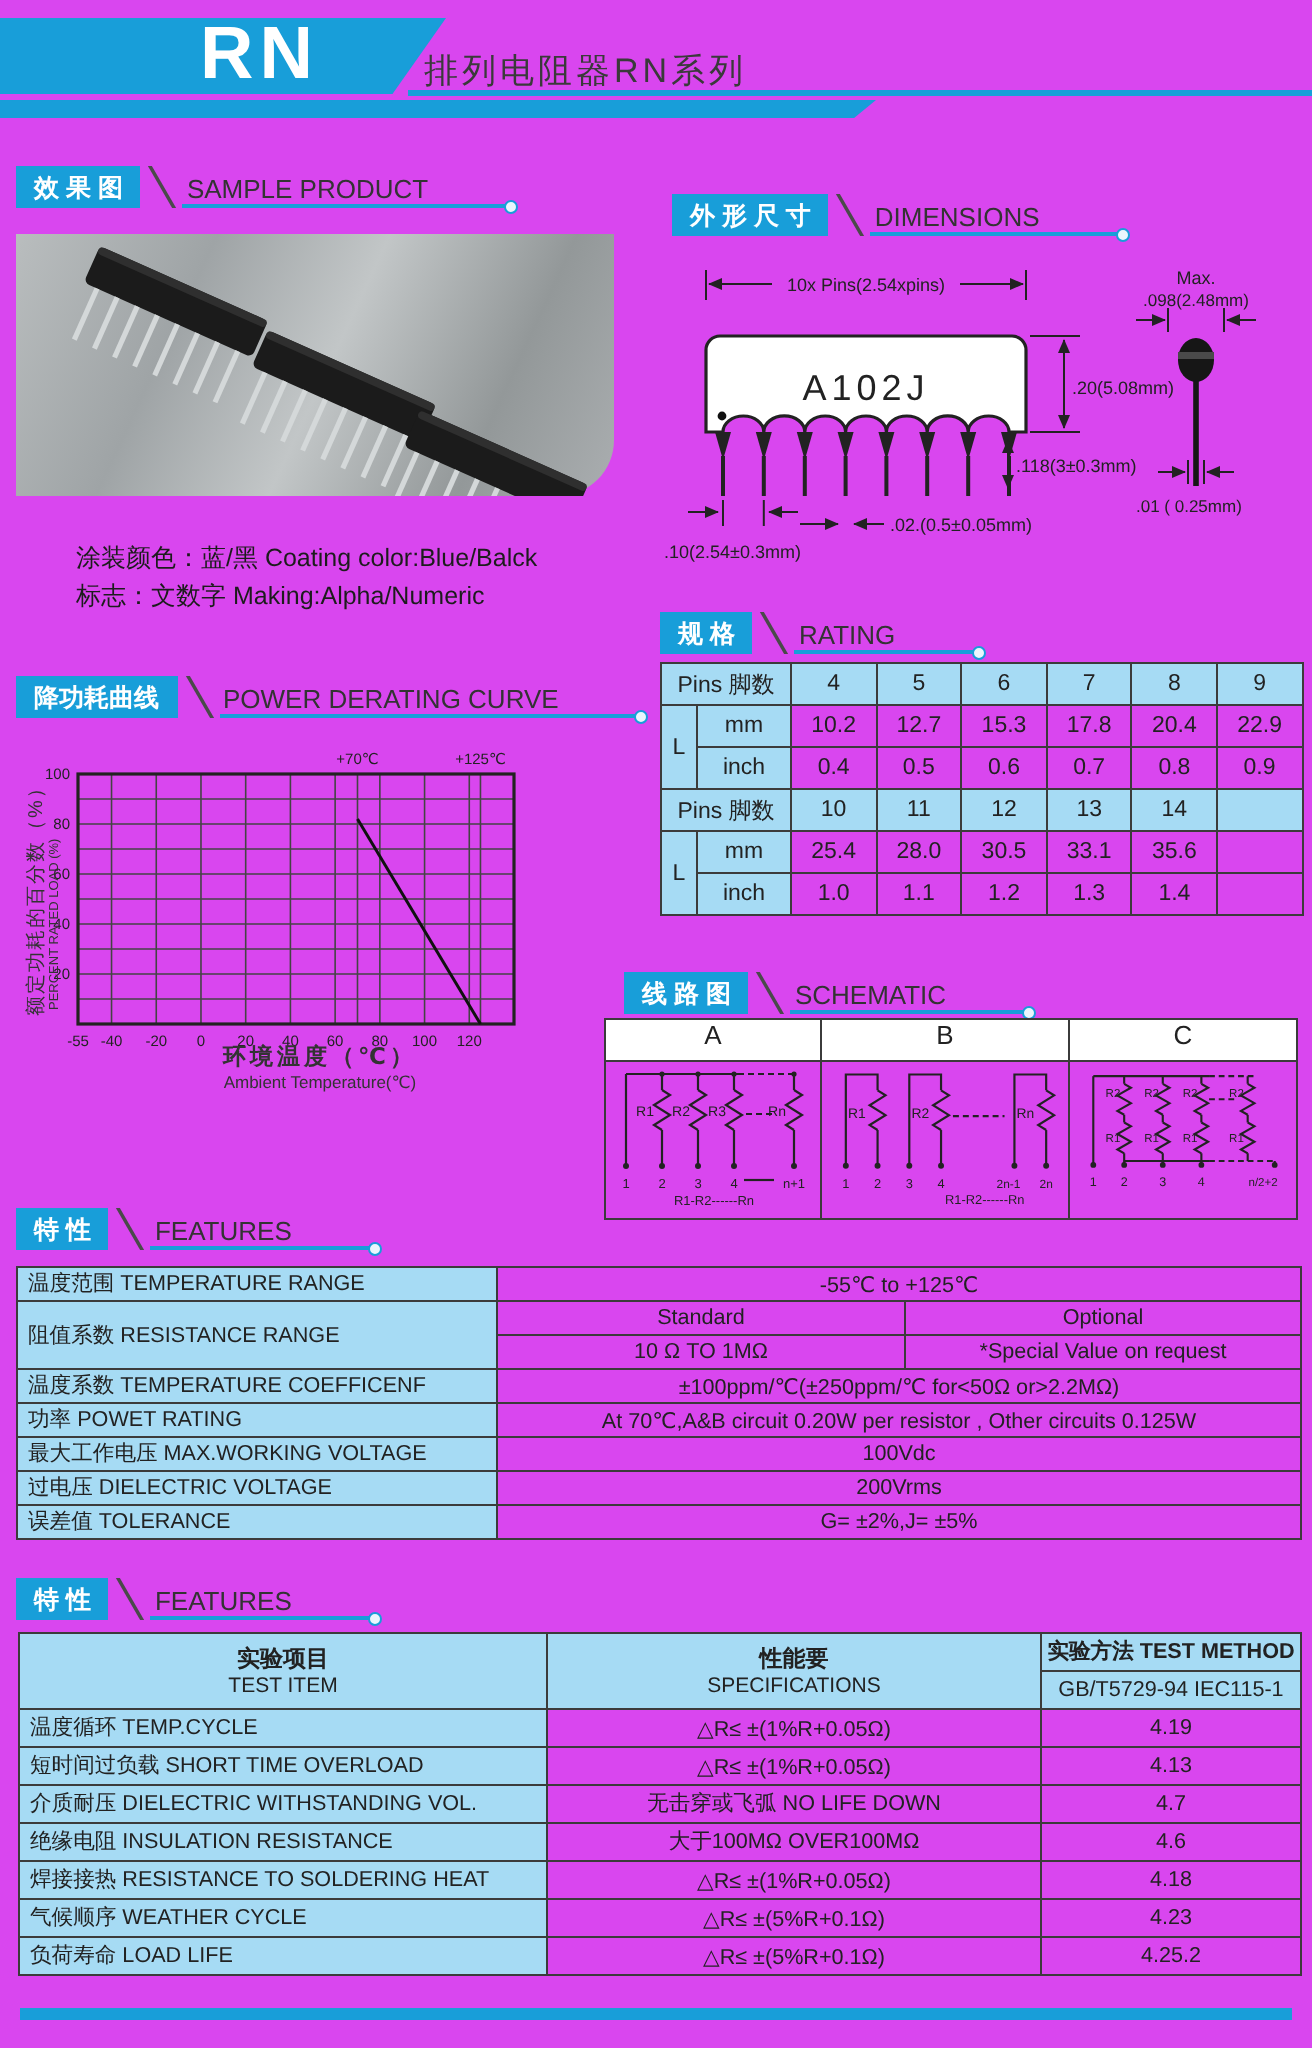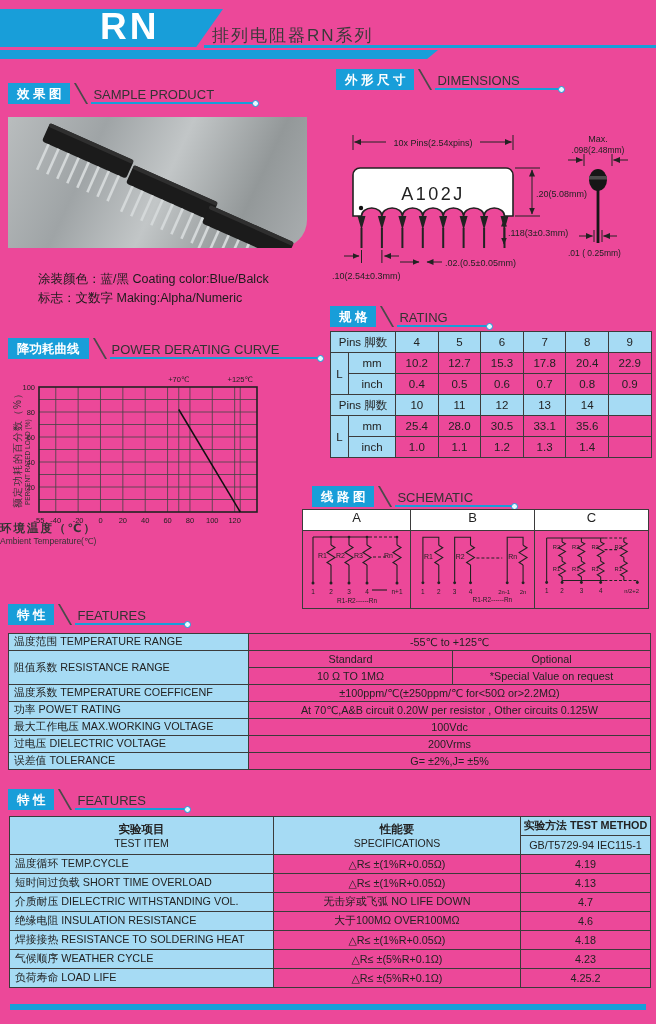--- a/index.html
+++ b/index.html
@@ -1,17 +1,17 @@
 <!DOCTYPE html>
 <html><head>
 <meta charset="utf-8">
 <style>
   :root{ --blue:#189ed9; --ltblue:#a6dbf4; --ink:#222; }
   html,body{margin:0;padding:0;background:#fff;}
-  #page{position:relative;width:656px;height:1024px;background:#ec4899;overflow:hidden;
+  #page{position:relative;width:656px;height:1024px;background:#d946ef;overflow:hidden;
         font-family:"Liberation Sans","DejaVu Sans",sans-serif;color:var(--ink);}
   
   .logo-shape{position:absolute;left:0;top:9px;width:223px;height:38px;background:var(--blue);
               clip-path:polygon(0 0,100% 0,88% 100%,0 100%);}
   .logo-text{position:absolute;left:100px;top:6px;font-size:37px;font-weight:bold;color:#fff;letter-spacing:3px;}
   .header-title{position:absolute;left:212px;top:24px;font-size:17px;font-weight:normal;color:#3a3a3a;letter-spacing:2px;}
   .title-underline{position:absolute;left:204px;top:45px;width:452px;height:3px;background:var(--blue);}
   .header-strip{position:absolute;left:0;top:50px;width:438px;height:9px;background:var(--blue);
                 clip-path:polygon(0 0,100% 0,97.5% 100%,0 100%);}
   
@@ -21,21 +21,21 @@
   .ben{position:relative;color:#333;font-size:13px;padding:4px 42px 0 2px;white-space:nowrap;border-bottom:2px solid var(--blue);}
   .ben::after{content:'';position:absolute;right:-3px;bottom:-5px;width:5px;height:5px;border:1.6px solid var(--blue);border-radius:50%;background:#eaf6fd;}
   
   .photo{position:absolute;left:8px;top:117px;width:299px;height:131px;border-radius:0 0 28px 0;
          background:linear-gradient(115deg,#b9bdbe 0%,#9fa4a6 28%,#c2c6c7 52%,#939899 78%,#aaaeb0 100%);}
   .cap{position:absolute;left:38px;font-size:12.5px;color:#1c1c1c;}
   
   .chart{position:absolute;left:0;top:360px;}
   svg{font-family:"Liberation Sans","DejaVu Sans",sans-serif;}
   svg text{fill:#222;}
-  .xtitle{position:absolute;left:0;width:320px;text-align:left;}
+  .xtitle{position:absolute;left:0;width:320px;text-align:center;}
   .xt-cn{top:521px;font-size:11.5px;letter-spacing:2px;font-weight:bold;color:#333;}
   .xt-en{top:536px;font-size:8.5px;color:#333;}
   .ytitle{position:absolute;transform:rotate(-90deg);transform-origin:0 0;white-space:nowrap;color:#333;}
   .yt-cn{left:11px;top:508px;font-size:10px;letter-spacing:1px;}
   .yt-en{left:24px;top:505px;font-size:6.5px;}
   
   table.t{border-collapse:collapse;position:absolute;table-layout:fixed;}
   table.t td{border:1.5px solid #3b3b3b;text-align:center;padding:0 2px;overflow:hidden;white-space:nowrap;}
   .bluec{background:var(--ltblue);}
   .rating td{font-size:11.5px;height:20px;}
@@ -62,21 +62,21 @@
     <span class="header-title">排列电阻器RN系列</span>
     <div class="title-underline"></div>
     <div class="header-strip"></div>
   </div>
 
   <div class="badge" style="left:8px;top:83px">
     <span class="bcn">效 果 图</span>
     <span class="bslash"></span>
     <span class="ben">SAMPLE PRODUCT</span>
   </div>
-  <div class="badge" style="left:336px;top:69px">
+  <div class="badge" style="left:336px;top:97px">
     <span class="bcn">外 形 尺 寸</span>
     <span class="bslash"></span>
     <span class="ben">DIMENSIONS</span>
   </div>
   <div class="badge" style="left:330px;top:306px">
     <span class="bcn">规 格</span>
     <span class="bslash"></span>
     <span class="ben">RATING</span>
   </div>
   <div class="badge" style="left:8px;top:338px">

